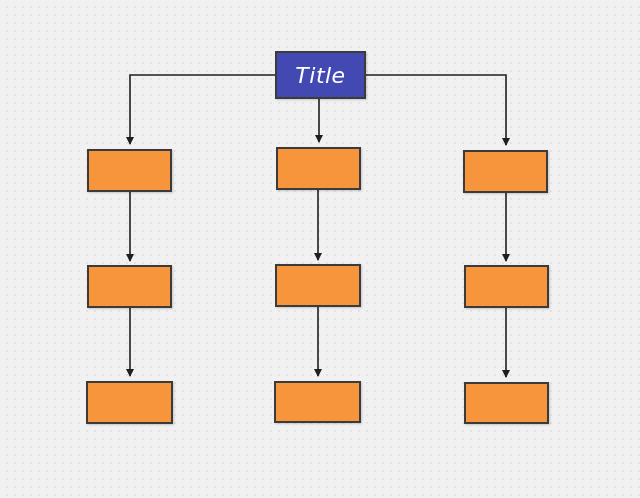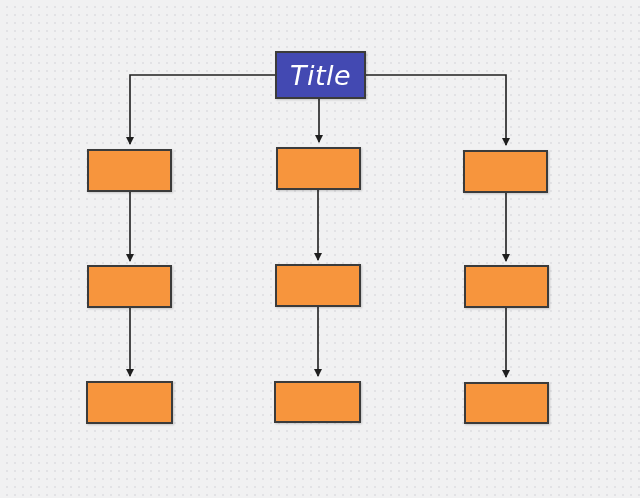--- a/index.html
+++ b/index.html
@@ -42,21 +42,21 @@
     border: 2px solid var(--node-border, #3b3b3b);
     box-shadow: 1px 1px 2px rgba(0,0,0,0.18);
   }
   .node.title {
     background: var(--title-fill, #4349b2);
     color: var(--title-text, #ffffff);
     display: flex;
     align-items: center;
     justify-content: center;
     font-style: italic;
-    font-size: 27px;
+    font-size: 22px;
     letter-spacing: 0.5px;
   }
 </style>
 </head>
 <body>
 
 <div class="canvas">
 
   <svg class="connector-layer" width="640" height="498" viewBox="0 0 640 498" xmlns="http://www.w3.org/2000/svg">
     <defs>

